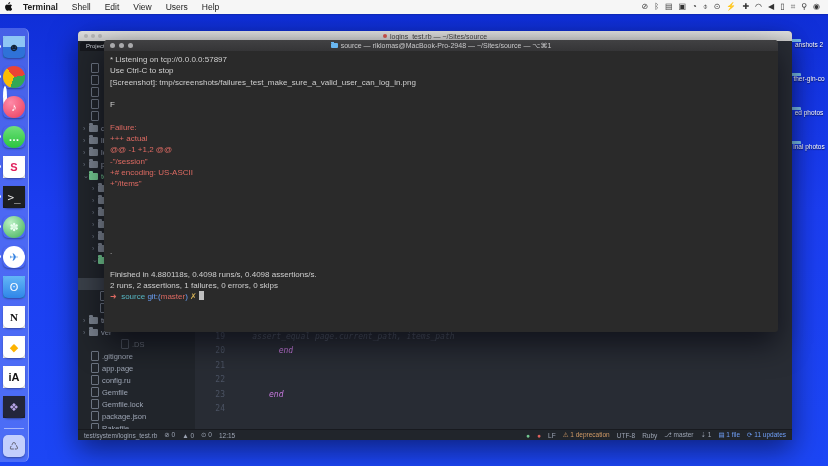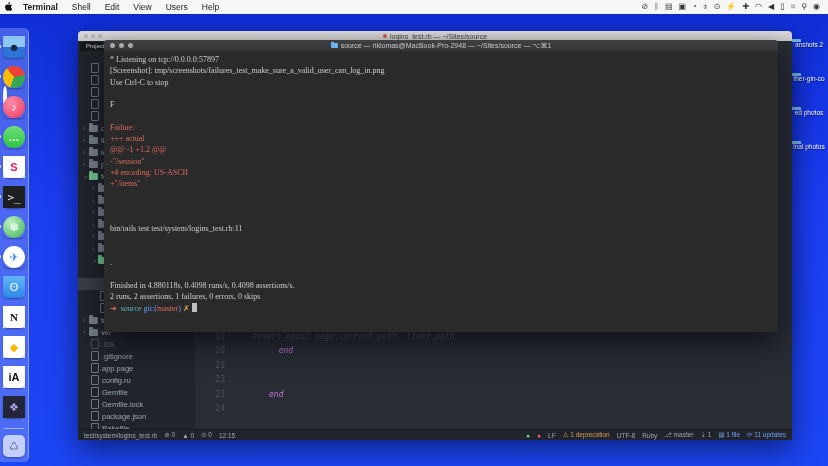--- a/index.html
+++ b/index.html
@@ -64,21 +64,21 @@
   .ed-body{flex:1;display:flex;min-height:0;}
   .sidebar{width:117px;background:#21252b;position:relative;flex:none;overflow:hidden;}
   .proj-tab{position:absolute;top:1px;left:2px;height:9px;padding:0 6px;background:#16181d;
             border-radius:3px 3px 0 0;color:#c8ccd4;font-size:6px;line-height:9px;}
   .tree{position:absolute;top:21px;left:0;right:0;}
   .trow{height:12px;display:flex;align-items:center;font-size:7.5px;color:#9da5b4;
         padding-left:5px;white-space:nowrap;}
   .trow.ind1{padding-left:14px;}
   .trow.ind2{padding-left:22px;}
   .trow.sel{background:#3a4049;}
-  .trow.dim{opacity:.55;}
+  .trow.dim{opacity:.55;margin-left:30px;}
   .trow .arrow{width:6px;color:#6b7380;font-size:7px;visibility:hidden;}
   .trow.folder .arrow{visibility:visible;}
   .trow .ticon{width:9px;height:7px;margin-right:3px;flex:none;position:relative;}
   .trow.folder .ticon{background:#7a828e;border-radius:1px;}
   .trow.folder .ticon:before{content:"";position:absolute;top:-2px;left:0;width:4px;height:2px;background:#7a828e;border-radius:1px 1px 0 0;}
   .trow.folder.green .ticon,.trow.folder.green .ticon:before{background:#73c990;}
   .trow.green{color:#73c990;}
   .trow.file .ticon{width:6px;height:8px;border:1px solid #6b7380;border-radius:1px;background:transparent;margin-left:2px;}
   .ed-main{flex:1;position:relative;font-family:"DejaVu Sans Mono",monospace;min-width:0;}
   .code{position:absolute;left:0;top:288px;right:0;}
@@ -99,21 +99,21 @@
   .terminal{position:absolute;left:104px;top:40px;width:674px;height:292px;z-index:8;
             border-radius:4px 4px 3px 3px;box-shadow:0 12px 30px rgba(0,0,10,.6);
             background:#2a2a2a;display:flex;flex-direction:column;}
   .t-titlebar{height:11px;background:linear-gradient(180deg,#414143,#353537);border-radius:4px 4px 0 0;
       position:relative;display:flex;align-items:center;justify-content:center;
       font-size:7px;color:#c9c9cb;}
   .t-titlebar .lights{position:absolute;left:6px;top:3px;display:flex;gap:4px;}
   .t-titlebar .lights i{width:5px;height:5px;border-radius:50%;background:#a9a9ab;display:block;}
   .t-titlebar .tfold{width:7px;height:5px;background:#69b6f0;border-radius:1px;margin-right:3px;position:relative;}
   .t-titlebar .tfold:before{content:"";position:absolute;top:-1px;left:0;width:3px;height:1px;background:#69b6f0;}
-  .t-body{flex:1;padding:3px 0 0 6px;font-family:Liberation Serif, serif;font-size:8px;
+  .t-body{flex:1;padding:3px 0 0 6px;font-family:Liberation Sans, sans-serif;font-size:8px;
           line-height:11.3px;color:#cfcfcf;overflow:hidden;}
   .tline{white-space:pre;height:11.3px;}
   .tline.red{color:#dd6a62;}
   .promptline{white-space:pre;height:11.3px;}
   .p-arrow{color:#dd6a62;}
   .p-dir{color:#56b6c2;}
   .p-git{color:#6a9ff2;}
   .p-branch{color:#dd6a62;}
   .p-x{color:#d7b356;}
   .cursor{display:inline-block;width:5px;height:9px;background:#bfbfbf;vertical-align:-1px;margin-left:2px;}
@@ -470,35 +470,34 @@
         <i></i>
         <i></i>
       </span>
     <span class="tfold"></span>
     <span>source — riklomas@MacBook-Pro-2948 — ~/Sites/source — ⌥⌘1</span>
   </div>
   <div class="t-body">
     <div>
 
     <div class="tline">* Listening on tcp://0.0.0.0:57897</div>
+        <div class="tline">Use Ctrl-C to stop</div>
         <div class="tline">[Screenshot]: tmp/screenshots/failures_test_make_sure_a_valid_user_can_log_in.png</div>
-        <div class="tline">Use Ctrl-C to stop</div>
         <div class="tline"></div>
         <div class="tline">F</div>
         <div class="tline"></div>
         <div class="tline red">Failure:</div>
         <div class="tline red">+++ actual</div>
         <div class="tline red">@@ -1 +1,2 @@</div>
         <div class="tline red">-"/session"</div>
         <div class="tline red">+# encoding: US-ASCII</div>
         <div class="tline red">+"/items"</div>
         <div class="tline"></div>
         <div class="tline"></div>
         <div class="tline"></div>
-        <div class="tline">bin/rails test test/system/logins_test.rb:11</div>
         <div class="tline"></div>
         <div class="tline"></div>
         <div class="tline">.</div>
         <div class="tline"></div>
         <div class="tline">Finished in 4.880118s, 0.4098 runs/s, 0.4098 assertions/s.</div>
         <div class="tline">2 runs, 2 assertions, 1 failures, 0 errors, 0 skips</div>
       </div>
     <div class="promptline"><span class="p-arrow">➜</span><span class="p-dir">  source </span><span class="p-git">git:(</span><span class="p-branch">master</span><span class="p-git">) </span><span class="p-x">✗</span><span class="cursor"></span></div>
   </div>
 </div>

